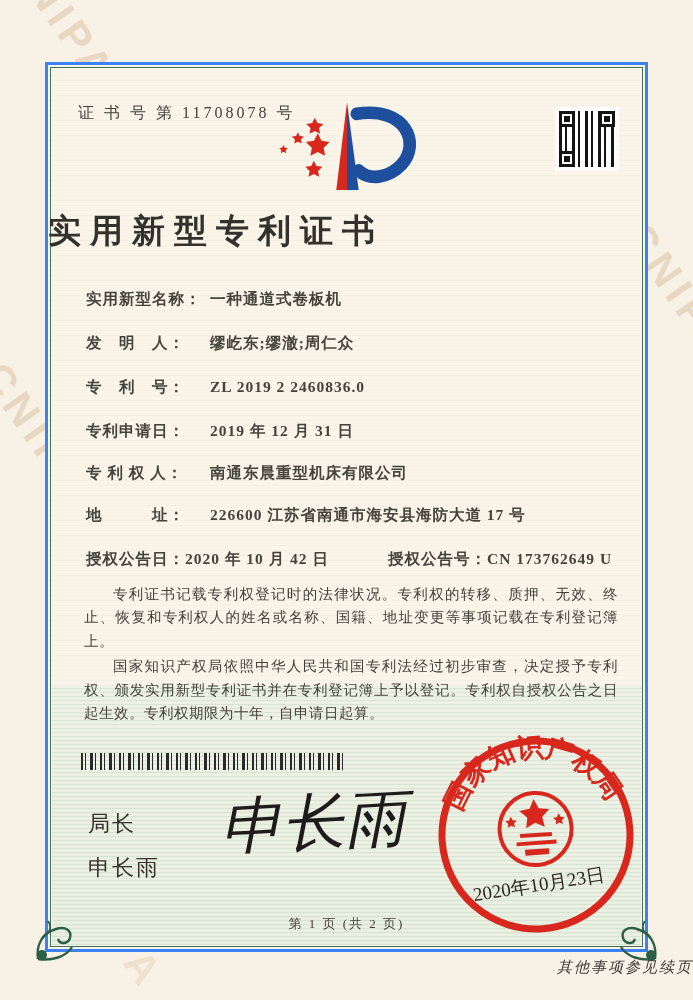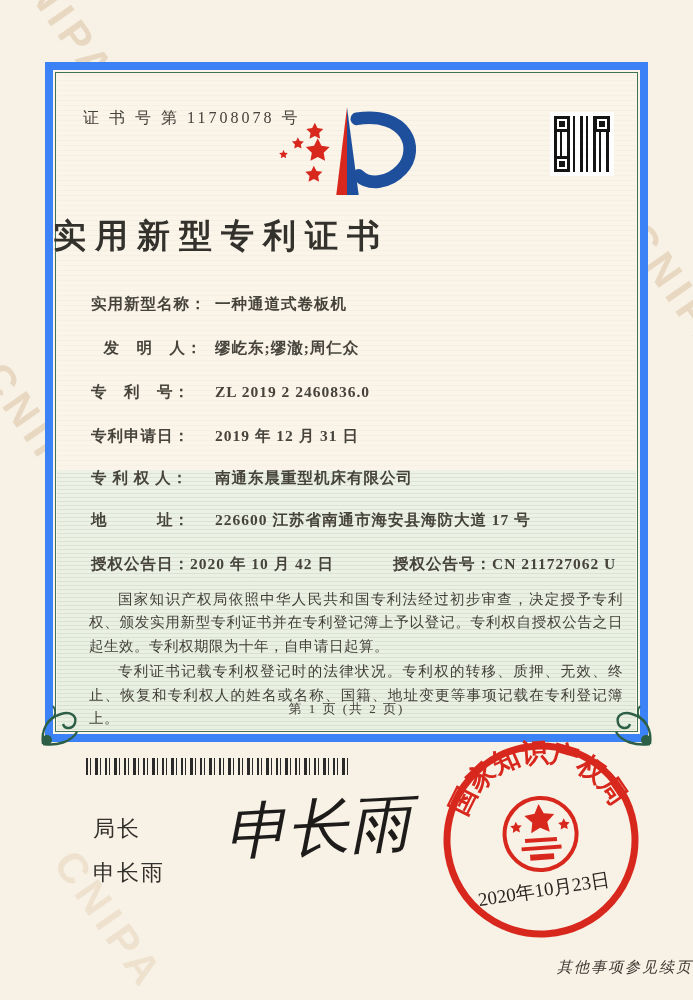--- a/index.html
+++ b/index.html
@@ -23,22 +23,22 @@
     transform:rotate(55deg);
     white-space:nowrap;
     pointer-events:none;
   }
   .wm.faint { color:rgba(196,158,112,0.18); }
 
   
   .frame {
     position:absolute;
     left:45px; top:62px;
-    width:603px; height:680px;
-    border:8px solid #3b82f6;
+    width:603px; height:890px;
+    border:3px solid #3b82f6;
     background:#faf4e9;
   }
   .frame-inner {
     position:absolute;
     left:2px; top:2px; right:2px; bottom:2px;
     border:1px solid #3f7257;
   }
   
   .wave-band {
     position:absolute;
@@ -182,44 +182,44 @@
     <div class="finder tr"></div>
     <div class="finder bl"></div>
   </div>
 
   <div class="title">实用新型专利证书</div>
 
   <div class="fields">
     <div class="field-row" style="top:0px;">
       <span class="field-label">实用新型名称：</span><span>一种通道式卷板机</span>
     </div>
-    <div class="field-row" style="top:44px;text-align:center;">
+    <div class="field-row" style="top:44px;">
       <span class="field-label">发　明　人：</span><span>缪屹东;缪澈;周仁众</span>
     </div>
     <div class="field-row" style="top:88px;">
       <span class="field-label">专　利　号：</span><span>ZL 2019 2 2460836.0</span>
     </div>
     <div class="field-row" style="top:132px;">
       <span class="field-label">专利申请日：</span><span>2019 年 12 月 31 日</span>
     </div>
     <div class="field-row" style="top:174px;">
       <span class="field-label">专 利 权 人：</span><span>南通东晨重型机床有限公司</span>
     </div>
     <div class="field-row" style="top:216px;">
       <span class="field-label">地　　　址：</span><span>226600 江苏省南通市海安县海防大道 17 号</span>
     </div>
     <div class="field-row" style="top:260px;">
       <span>授权公告日：</span><span>2020 年 10 月 42 日</span>
-      <span class="grant-row2"><span>授权公告号：</span><span>CN 211727062 U</span></span>
+      <span class="grant-row2"><span>授权公告号：</span><span>CN 173762649 U</span></span>
     </div>
   </div>
 
   <div class="paras">
+    <p>专利证书记载专利权登记时的法律状况。专利权的转移、质押、无效、终止、恢复和专利权人的姓名或名称、国籍、地址变更等事项记载在专利登记簿上。</p>
     <p>国家知识产权局依照中华人民共和国专利法经过初步审查，决定授予专利权、颁发实用新型专利证书并在专利登记簿上予以登记。专利权自授权公告之日起生效。专利权期限为十年，自申请日起算。</p>
-    <p>专利证书记载专利权登记时的法律状况。专利权的转移、质押、无效、终止、恢复和专利权人的姓名或名称、国籍、地址变更等事项记载在专利登记簿上。</p>
   </div>
 
   <div class="barcode"></div>
 
   <div class="sig-block">
     <div class="sig-title">局长</div>
     <div class="sig-name">申长雨</div>
   </div>
   <div class="sig-script">申长雨</div>
 

